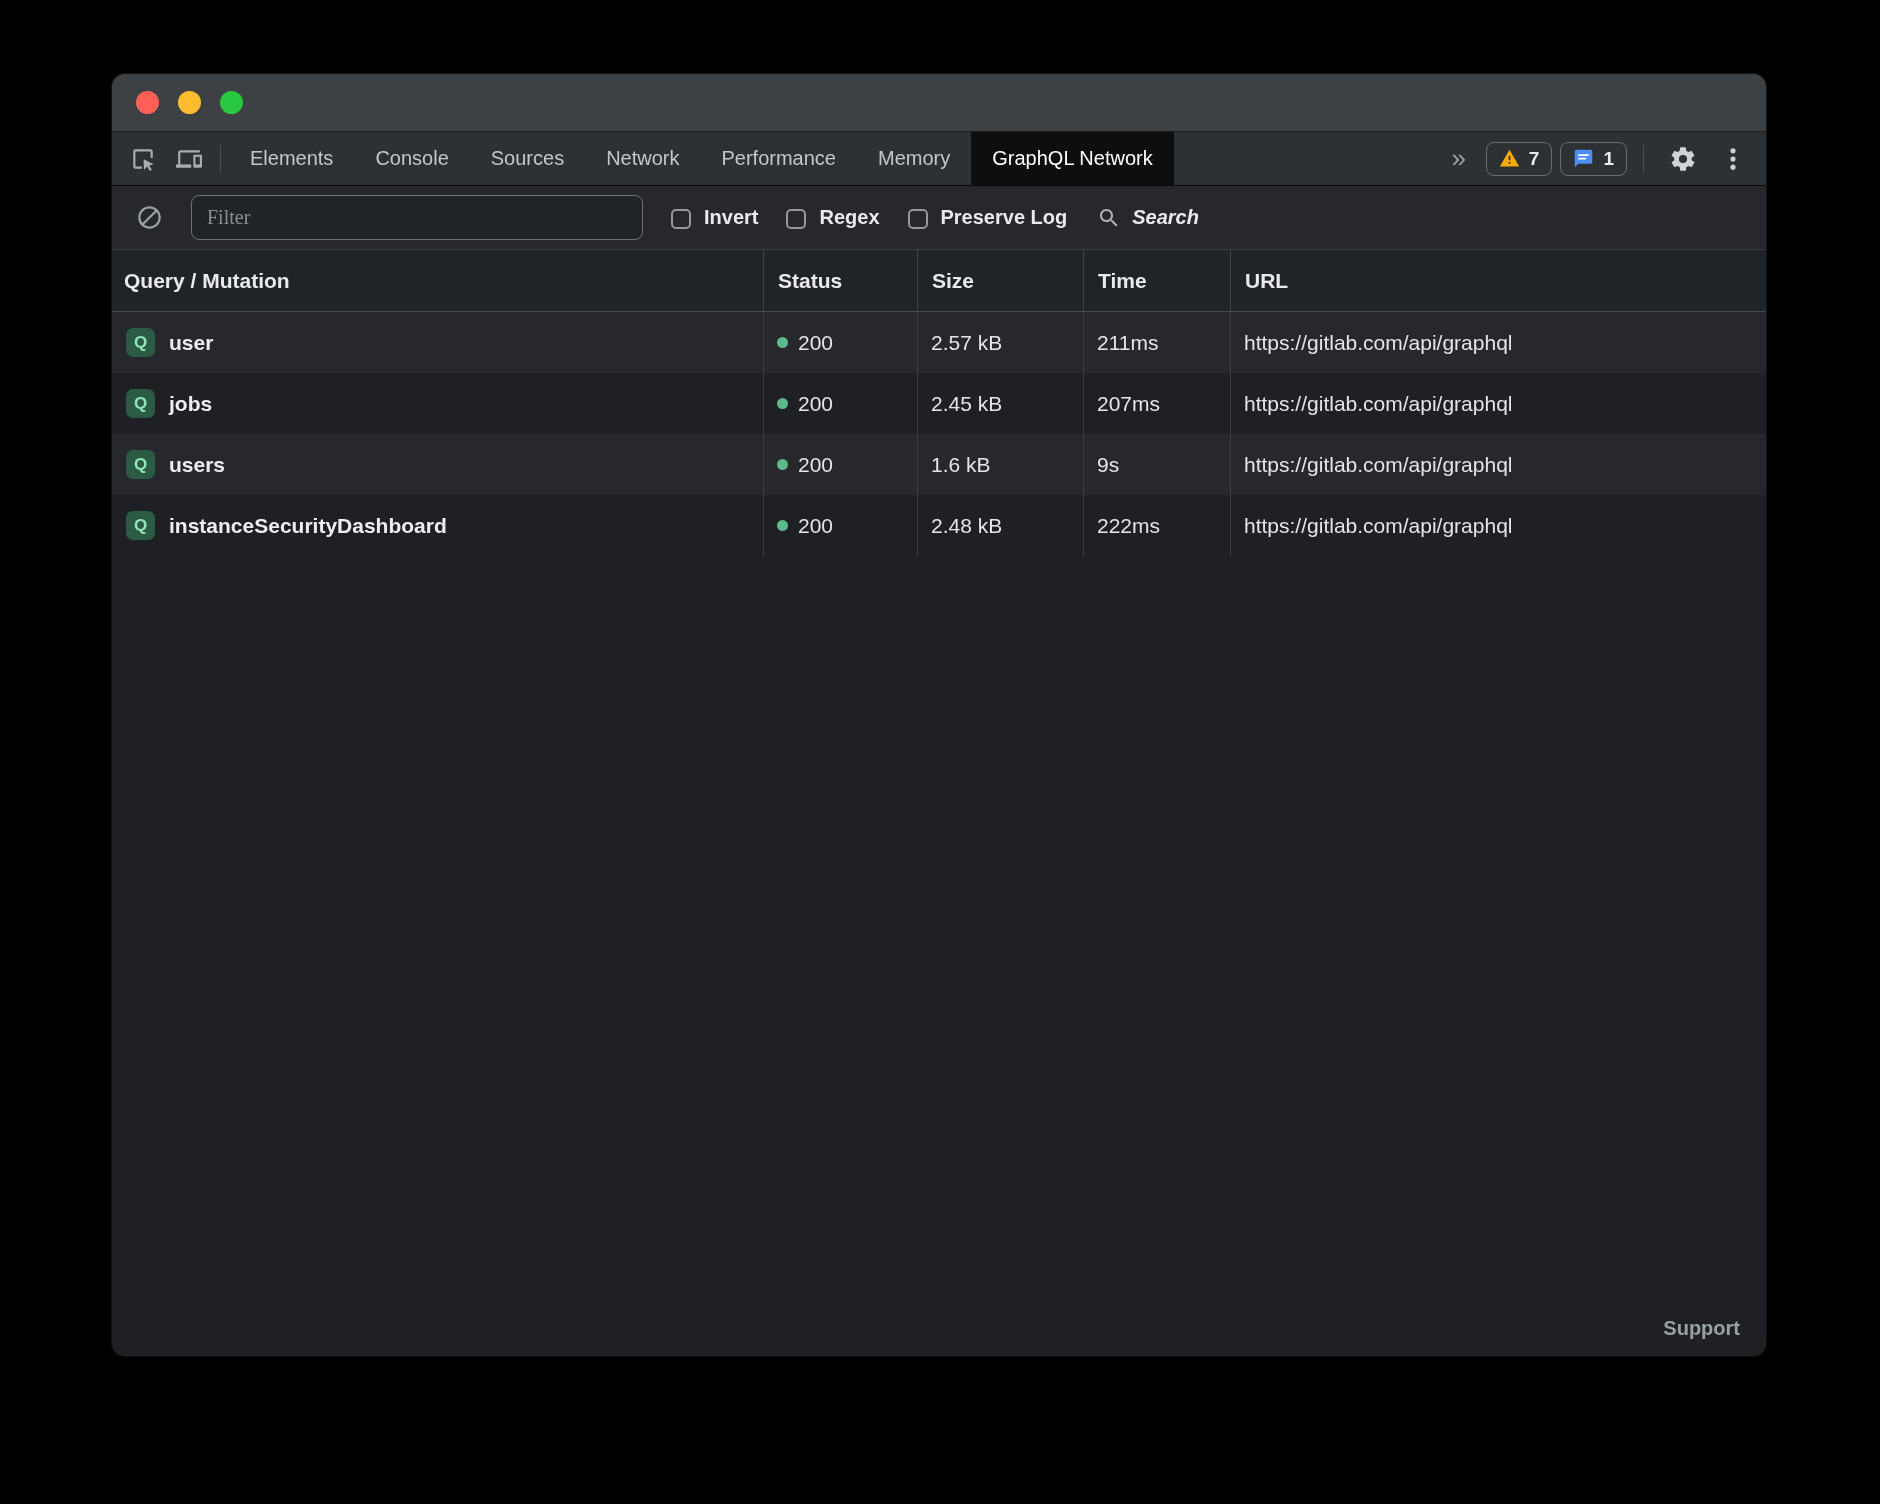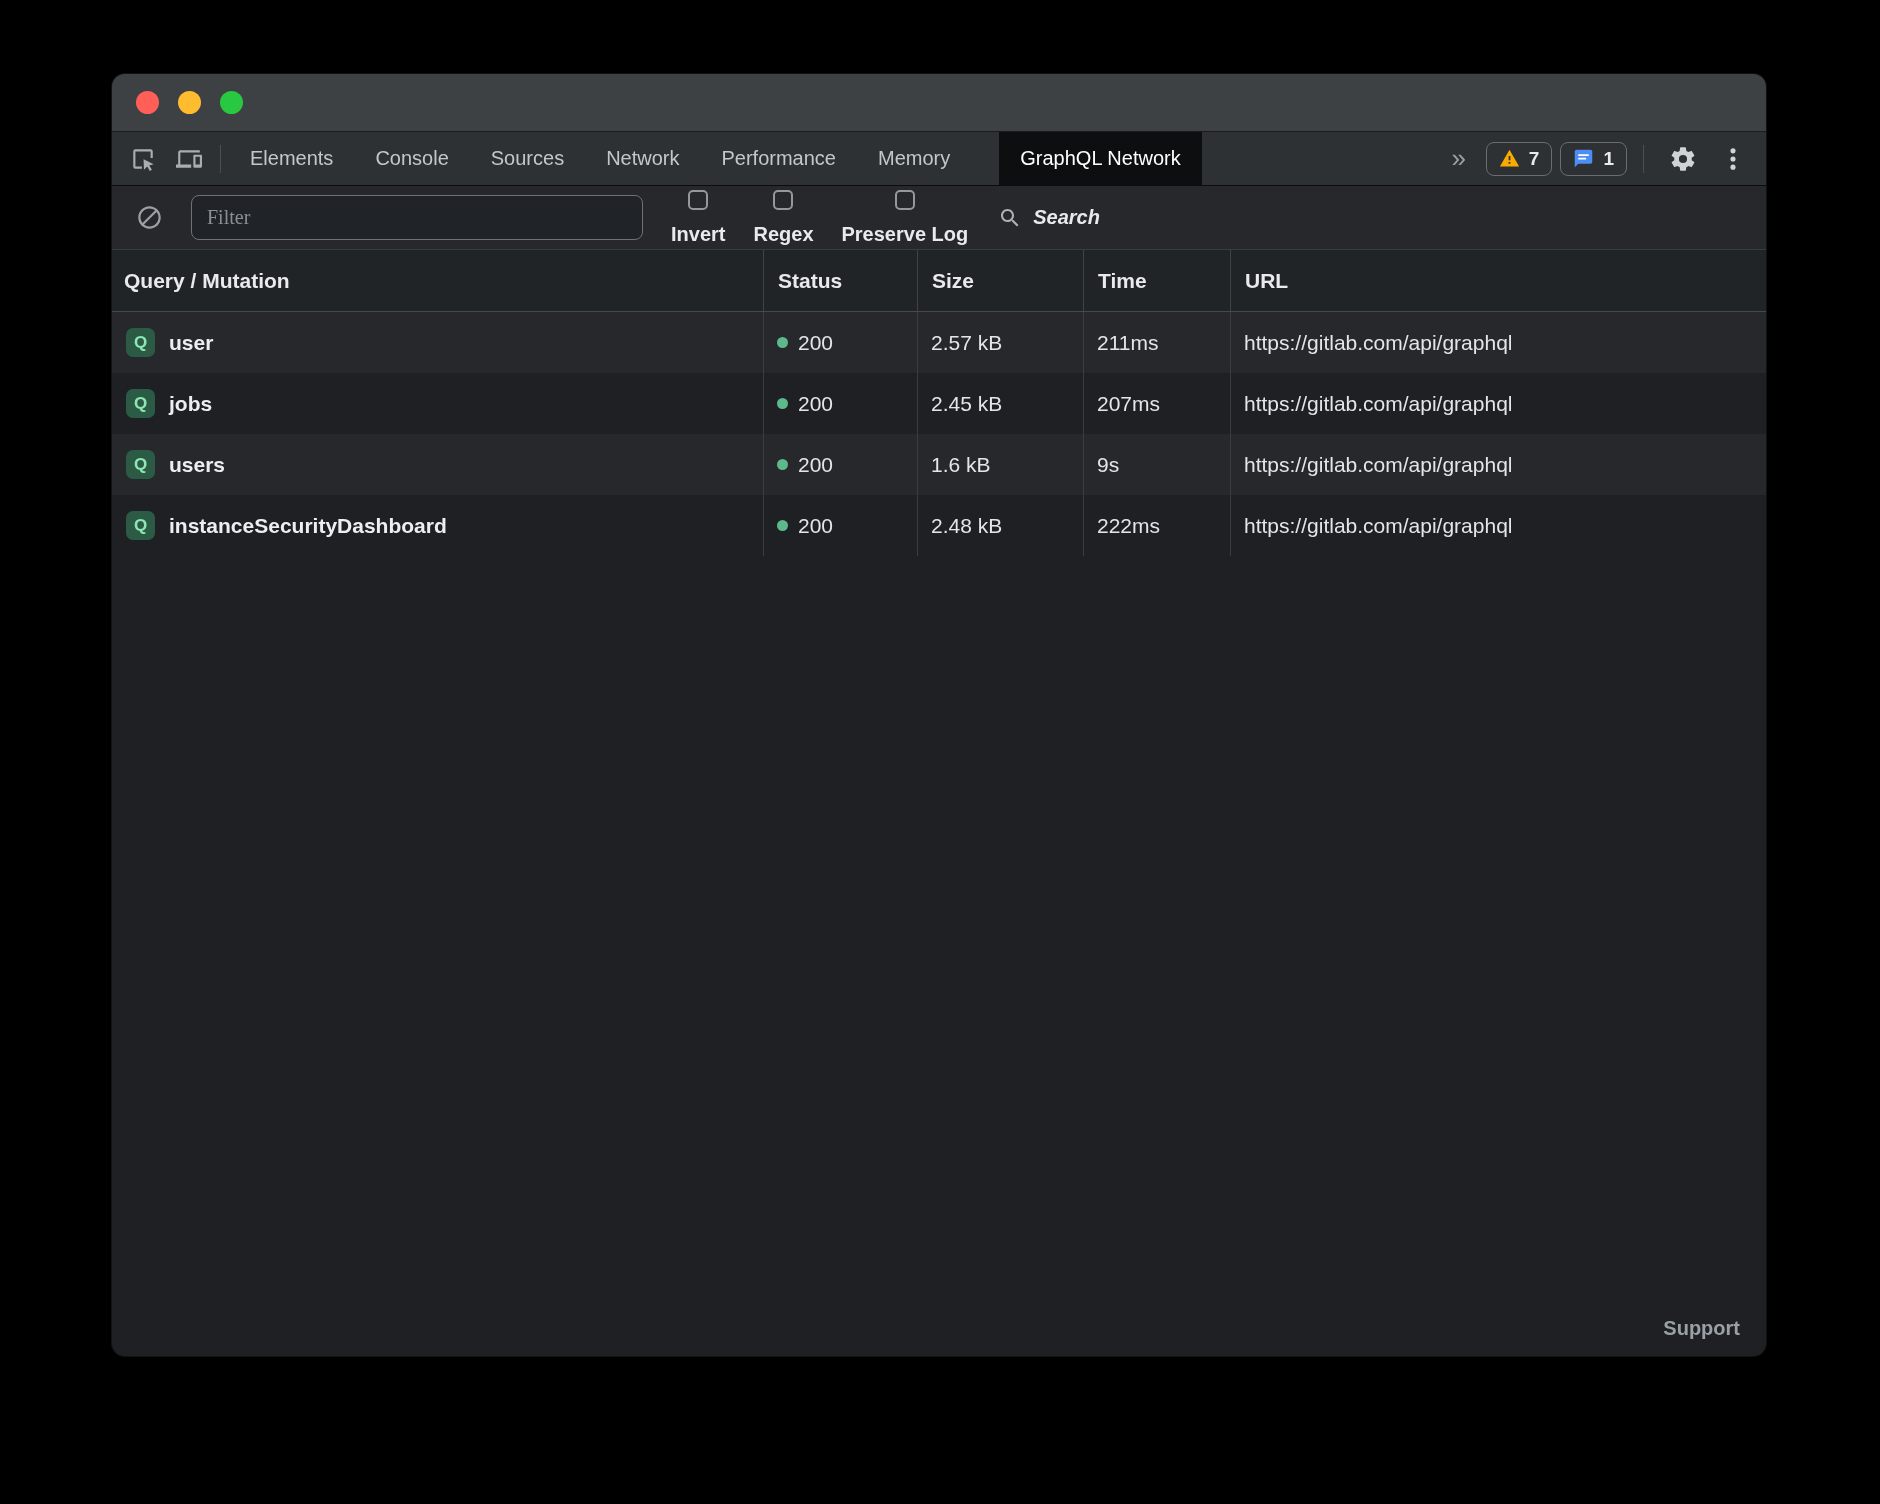--- a/index.html
+++ b/index.html
@@ -27,21 +27,21 @@
 
   
   .tabsbar {
     height:54px; background:#2e3134; border-bottom:1px solid #0b0c0d;
     display:flex; align-items:stretch; padding-left:8px;
   }
   .icon-btn { display:flex; align-items:center; justify-content:center; width:46px; color:#a9adb1; cursor:pointer; }
   .icon-btn svg { width:26px; height:26px; }
   .vdivider { width:1px; height:28px; background:#4b4e52; align-self:center; margin:0 8px; }
   .tab { display:flex; align-items:center; padding:0 21px; font-size:20px; color:#c3c7cb; white-space:nowrap; cursor:pointer;text-align:right; }
-  .tab.active { background:#0d0e10; color:#ffffff;margin-left:28px; }
+  .tab.active { background:#0d0e10; color:#ffffff; }
   .tabs-right { margin-left:auto; display:flex; align-items:center; padding-right:14px; gap:8px; }
   .more-tabs { font-size:26px; color:#9aa0a6; padding:0 12px; cursor:pointer; }
   .pill {
     display:flex; align-items:center; gap:9px; border:1px solid #6a6d71; border-radius:8px;
     padding:5px 12px; font-size:19px; font-weight:600; color:#e8eaed; cursor:pointer;
   }
   .pill svg { width:21px; height:21px; }
   .gear-btn svg, .kebab-btn svg { width:28px; height:28px; }
   .gear-btn { color:#cfd2d6; }
   .kebab-btn { color:#cfd2d6; width:38px; }
@@ -52,21 +52,21 @@
     display:flex; align-items:center; padding:0 24px; gap:28px;
   }
   .block-btn { color:#9aa0a6; display:flex; align-items:center; cursor:pointer; }
   .block-btn svg { width:27px; height:27px; }
   .filter-input {
     width:452px; height:45px; background:#202327; border:1px solid #6e7175; border-radius:8px;
     color:#e8eaed; font-size:20px; padding:12px 15px; outline:none;
     font-family:Liberation Serif, serif;
   }
   .filter-input::placeholder { color:#8b9095; }
-  .cb-group { display:flex; align-items:center; gap:13px; cursor:pointer;flex-direction:column; }
+  .cb-group { display:flex; align-items:flex-end; gap:13px; cursor:pointer; }
   .cb-box { width:20px; height:20px; border:2px solid #94989c; border-radius:5px; background:transparent; }
   .cb-label { font-size:20px; font-weight:600; color:#e8eaed; }
   .search-group { display:flex; align-items:center; gap:11px; color:#e8eaed; cursor:pointer; margin-left:2px;font-style:italic; }
   .search-group svg { width:24px; height:24px; color:#aeb2b6; }
   .search-label { font-size:20px; font-weight:600; }
 
   
   .grid-row { display:grid; grid-template-columns:651px 154px 166px 147px 1fr; }
   .thead { height:62px; background:#212427; border-bottom:1px solid #46494c; }
   .th {

